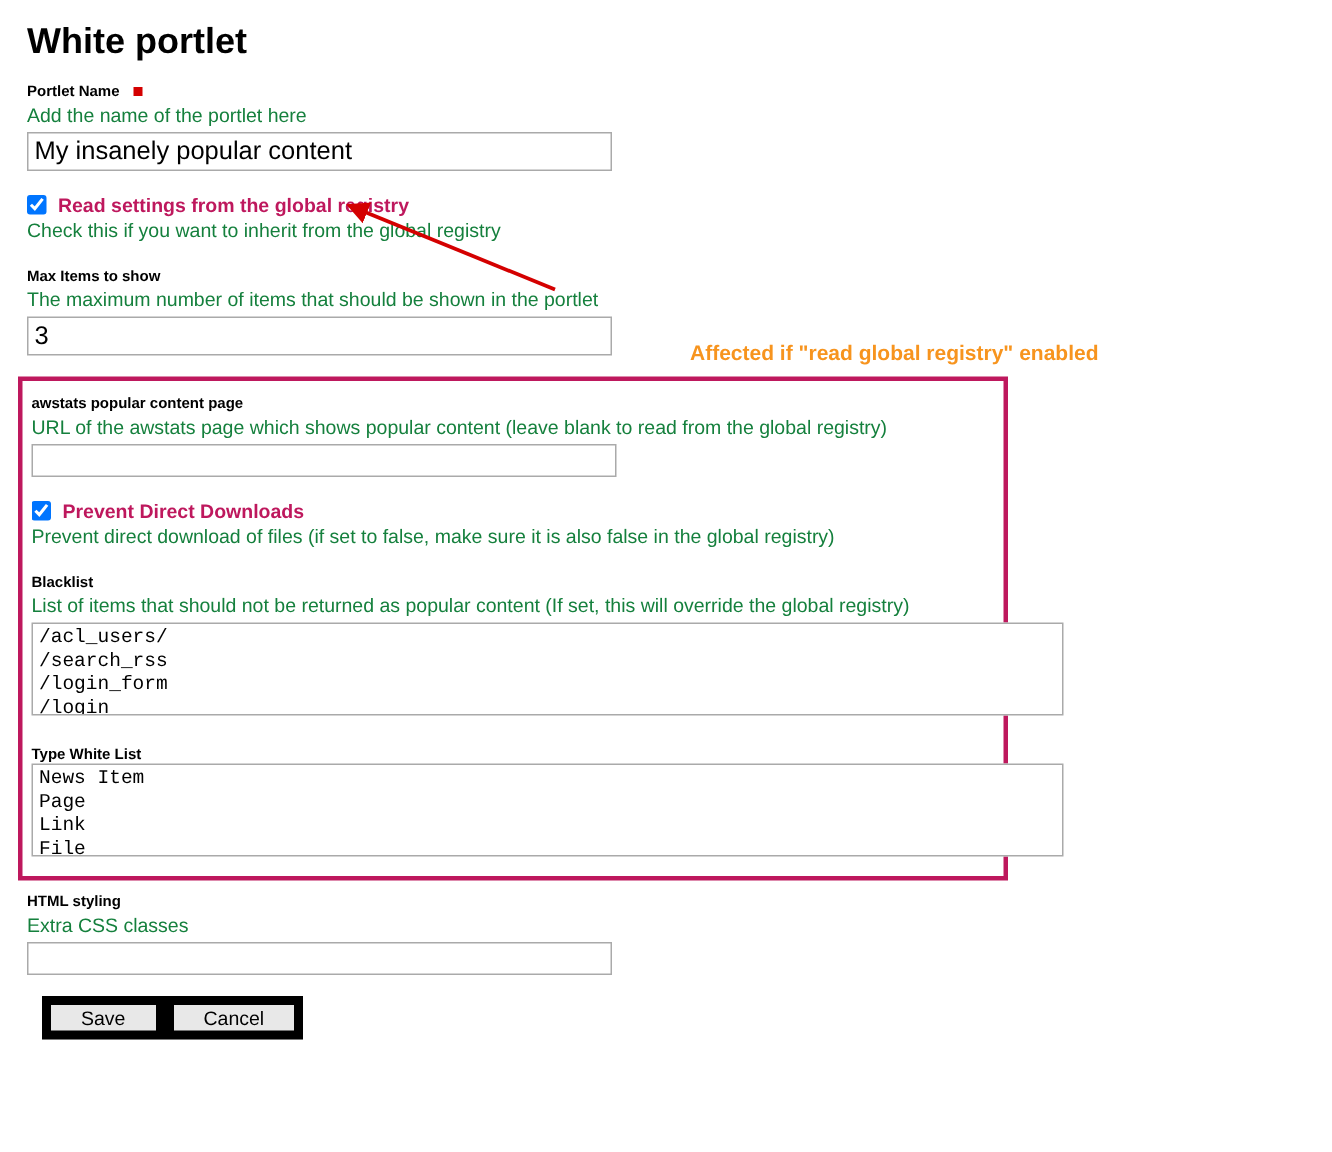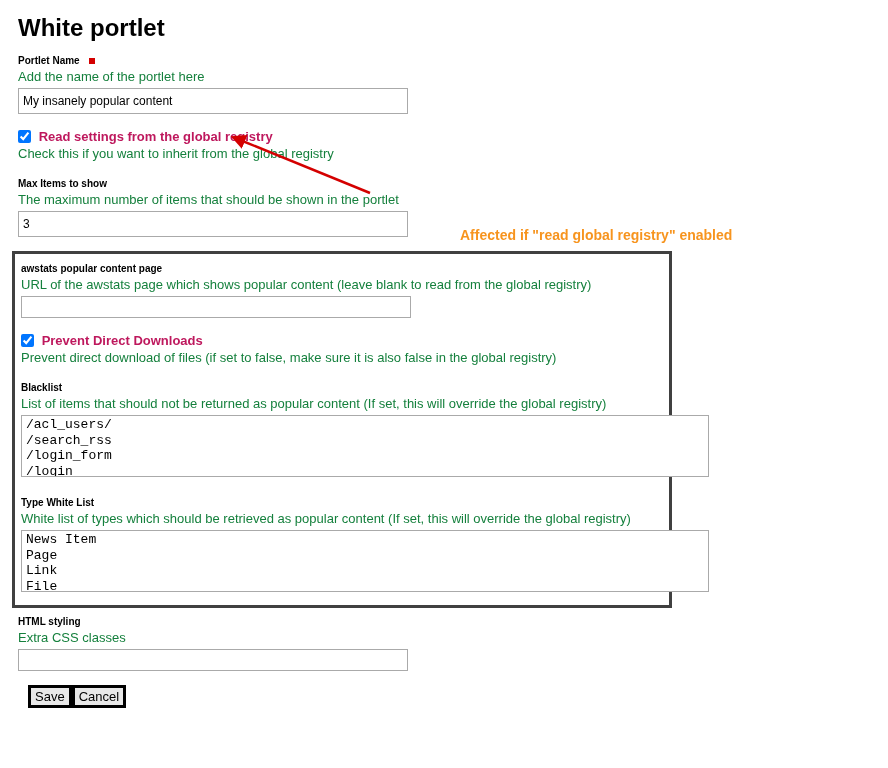--- a/index.html
+++ b/index.html
@@ -40,21 +40,21 @@
   }
   .field-help {
     color: #15803d;
     font-size: 13px;
     margin-top: 2px;
     margin-bottom: 4px;
   }
   input.text-wide {
     width: 390px;
     height: 26px;
-    font-size: 12px;
+    font-size: 17px;
     padding: 0 4px;
     border: 1px solid #aaa;
     background: #fff;
     box-sizing: border-box;
   }
   input.text-narrow {
     width: 390px;
     height: 22px;
     font-size: 13px;
     padding: 0 4px;
@@ -84,21 +84,21 @@
     border: 1px solid #aaa;
     resize: none;
     padding: 1px 4px;
     box-sizing: border-box;
     line-height: 1.2;
     overflow: hidden;
     white-space: pre;
     background: #fff;
   }
   .highlight-box {
-    border: 3px solid #404040;
+    border: 3px solid #be185d;
     padding: 6px 6px 6px 12px;
     margin-left: -6px;
     padding-left: 6px;
     position: relative;
     width: 660px;
     box-sizing: border-box;
   }
   .highlight-box textarea.list-area {
     width: 688px; 
   }
@@ -116,23 +116,23 @@
     left: 230px;
     top: 128px;
     pointer-events: none;
   }
   .button-row {
     margin-top: 12px;
     margin-left: 10px;
   }
   button.form-btn {
     background: #e8e8e8;
-    border: 3px solid #000000;
-    font-size: 13px;
-    padding: 1px 4px;
+    border: 6px solid #000000;
+    font-size: 13px;
+    padding: 1px 20px;
     cursor: pointer;
   }
 </style>
 </head>
 <body>
 
 <div class="page">
 
   <h1 class="page-title">White portlet</h1>
 
@@ -188,21 +188,20 @@
       <div class="field-label">Blacklist</div>
       <div class="field-help">List of items that should not be returned as popular content (If set, this will override the global registry)</div>
       <textarea class="list-area" style="">/acl_users/
 /search_rss
 /login_form
 /login</textarea>
     </div>
 
     <div class="field" style="margin-bottom:4px;">
       <div class="field-label">Type White List</div>
-      <div class="field-help">White list of types which should be retrieved as popular content (If set, this will override the global registry)</div>
       <textarea class="list-area" style="">News Item
 Page
 Link
 File</textarea>
     </div>
 
   </div>
 
   <div class="field" style="margin-top:5px;">
     <div class="field-label">HTML styling</div>

